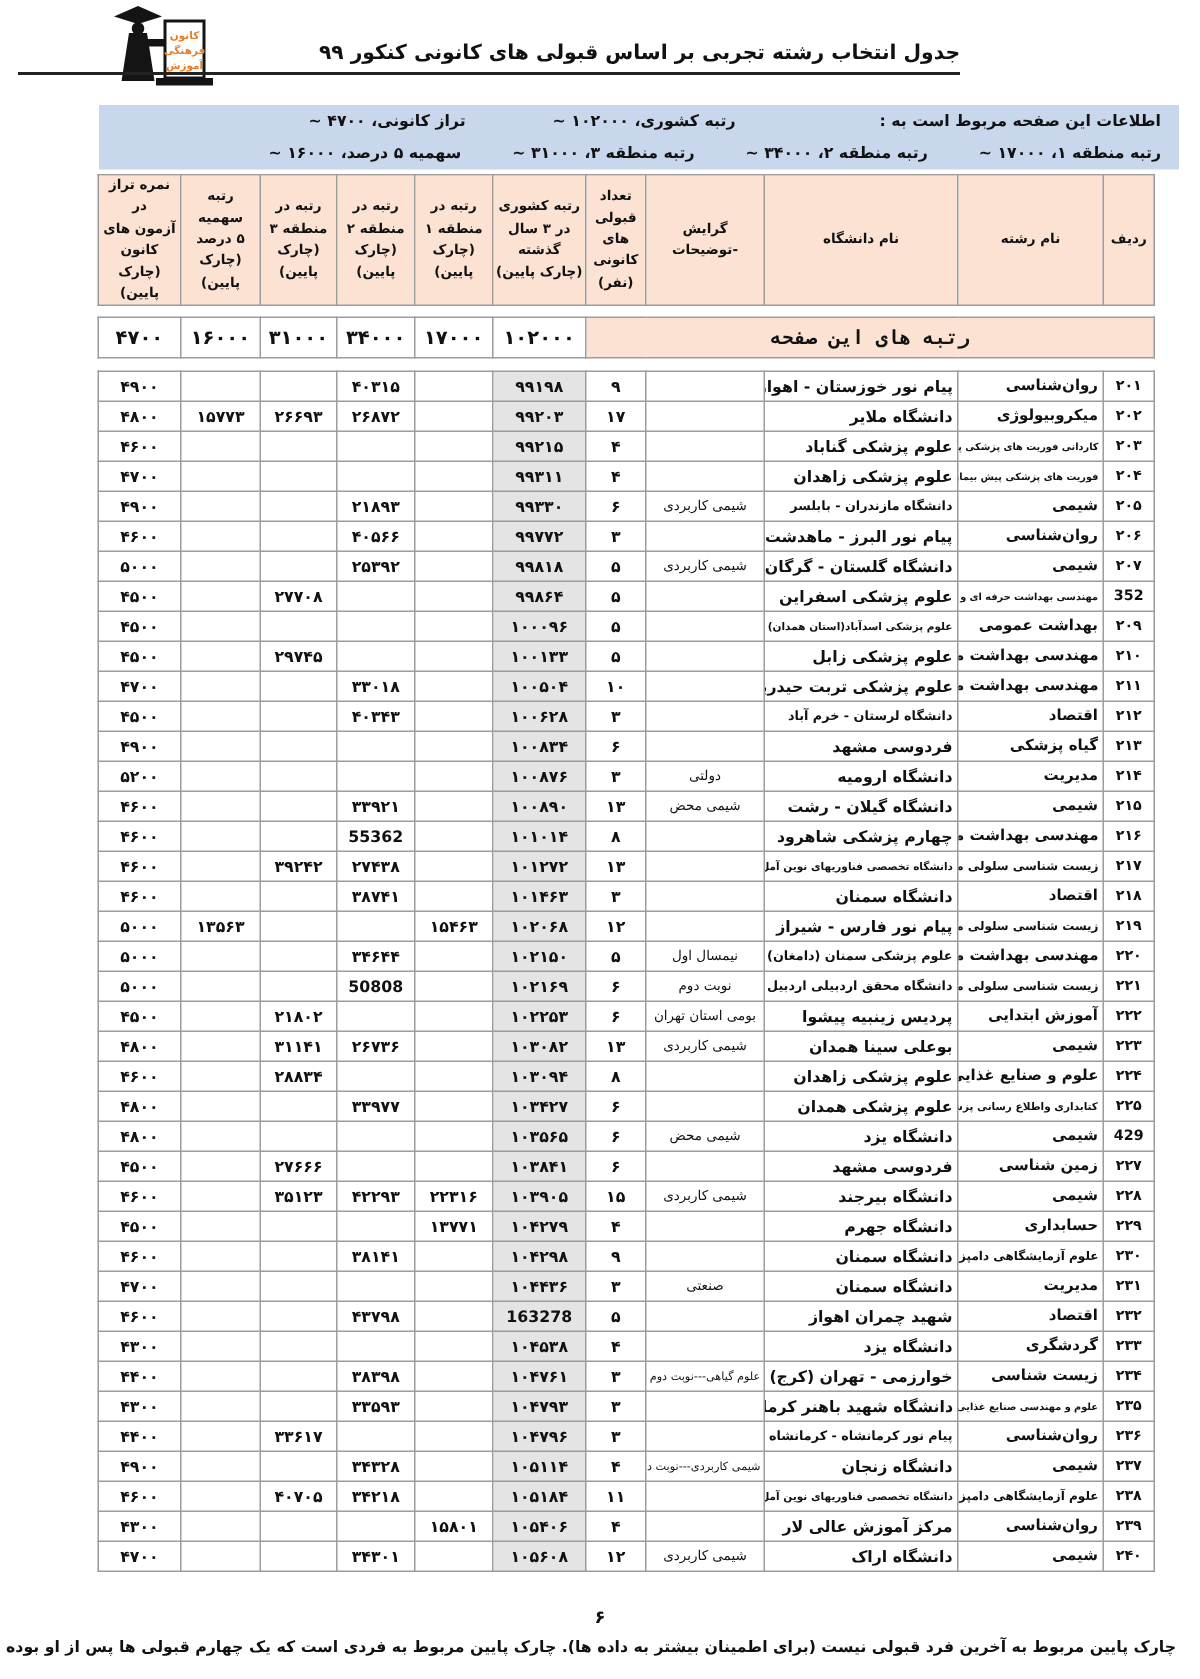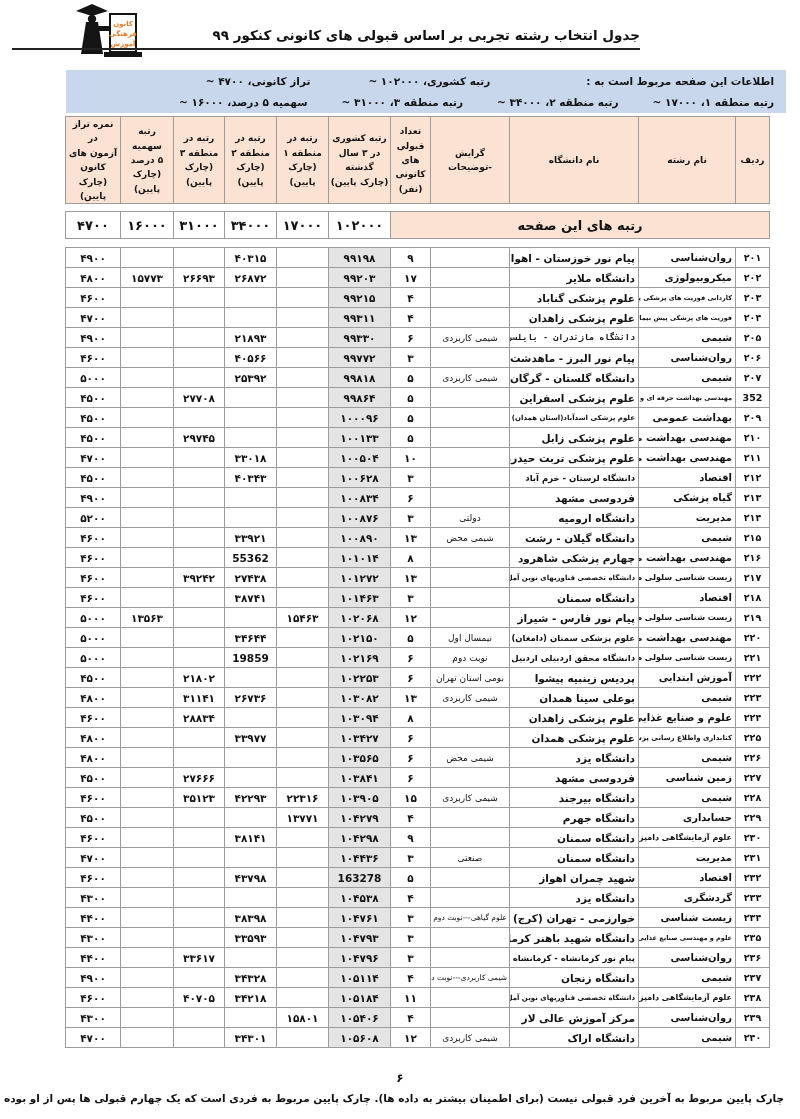--- a/index.html
+++ b/index.html
@@ -33,21 +33,21 @@
   
   .content{position:absolute;top:116px;right:30px;width:704px;}
   table.tbl{border-collapse:collapse;table-layout:fixed;direction:rtl;width:704px;}
   table.tbl td, table.tbl th{border:1px solid var(--border);overflow:hidden;}
   .hdr th{
     background:var(--peach);font-size:9px;font-weight:bold;text-align:center;vertical-align:middle;
     height:66px;line-height:1.6;white-space:pre-line;padding:0 1px;
   }
   table.sum{margin-top:7px;}
   .sum td{height:24px;font-size:13px;font-weight:bold;text-align:center;white-space:nowrap;background:#fff;}
-  .sum td.summary-label{background:var(--peach);}
+  .sum td.summary-label{background:var(--peach);font-family:Liberation Mono, monospace;}
   table.bodytbl{margin-top:8px;}
   .bodytbl td{
     height:19px;font-size:10.5px;font-weight:bold;text-align:center;white-space:nowrap;padding:0 2px;
   }
   .bodytbl td.c-rownum{font-size:9.5px;}
   .bodytbl td.c-major, .bodytbl td.c-uni{text-align:right;padding-right:3px;}
   .bodytbl td.c-orient{font-weight:normal;font-size:9px;margin-left:28px;}
   .bodytbl td.c-nat{background:var(--graycell);}
   
   .page-number{position:absolute;top:1071px;left:0;width:100%;text-align:center;font-size:12px;font-weight:bold;}
@@ -228,21 +228,21 @@
           <td class="c-nat">۹۹۳۱۱</td>
           <td class="c-r1"></td>
           <td class="c-r2"></td>
           <td class="c-r3"></td>
           <td class="c-q5"></td>
           <td class="c-score">۴۷۰۰</td>
         </tr>
         <tr>
           <td class="c-rownum">۲۰۵</td>
           <td class="c-major" style="font-size: 10px;">شیمی</td>
-          <td class="c-uni" style="font-size: 8.5px; font-family: Liberation Mono, monospace;">دانشگاه مازندران - بابلسر</td>
+          <td class="c-uni" style="font-size: 8.5px;">دانشگاه مازندران - بابلسر</td>
           <td class="c-orient" style="font-size: 9px;">شیمی کاربردی</td>
           <td class="c-count">۶</td>
           <td class="c-nat">۹۹۳۳۰</td>
           <td class="c-r1"></td>
           <td class="c-r2">۲۱۸۹۳</td>
           <td class="c-r3"></td>
           <td class="c-q5"></td>
           <td class="c-score">۴۹۰۰</td>
         </tr>
         <tr>
@@ -441,21 +441,21 @@
           <td class="c-score">۵۰۰۰</td>
         </tr>
         <tr>
           <td class="c-rownum">۲۲۱</td>
           <td class="c-major" style="font-size: 8px;">زیست شناسی سلولی مولکولی</td>
           <td class="c-uni" style="font-size: 8.5px;">دانشگاه محقق اردبیلی اردبیل</td>
           <td class="c-orient" style="font-size: 9px;">نوبت دوم</td>
           <td class="c-count">۶</td>
           <td class="c-nat">۱۰۲۱۶۹</td>
           <td class="c-r1"></td>
-          <td class="c-r2">19859</td>
+          <td class="c-r2">50808</td>
           <td class="c-r3"></td>
           <td class="c-q5"></td>
           <td class="c-score">۵۰۰۰</td>
         </tr>
         <tr>
           <td class="c-rownum">۲۲۲</td>
           <td class="c-major" style="font-size: 10px;">آموزش ابتدایی</td>
           <td class="c-uni" style="font-size: 10.5px;">پردیس زینبیه پیشوا</td>
           <td class="c-orient" style="font-size: 9px; text-align: center;">بومی استان تهران</td>
           <td class="c-count">۶</td>
@@ -499,21 +499,21 @@
           <td class="c-orient" style="font-size: 9px;"></td>
           <td class="c-count">۶</td>
           <td class="c-nat">۱۰۳۴۲۷</td>
           <td class="c-r1"></td>
           <td class="c-r2">۳۳۹۷۷</td>
           <td class="c-r3"></td>
           <td class="c-q5"></td>
           <td class="c-score">۴۸۰۰</td>
         </tr>
         <tr>
-          <td class="c-rownum">۲۲۶</td>
+          <td class="c-rownum">429</td>
           <td class="c-major" style="font-size: 10px;">شیمی</td>
           <td class="c-uni" style="font-size: 10.5px;">دانشگاه یزد</td>
           <td class="c-orient" style="font-size: 9px;">شیمی محض</td>
           <td class="c-count">۶</td>
           <td class="c-nat">۱۰۳۵۶۵</td>
           <td class="c-r1"></td>
           <td class="c-r2"></td>
           <td class="c-r3"></td>
           <td class="c-q5"></td>
           <td class="c-score">۴۸۰۰</td>

